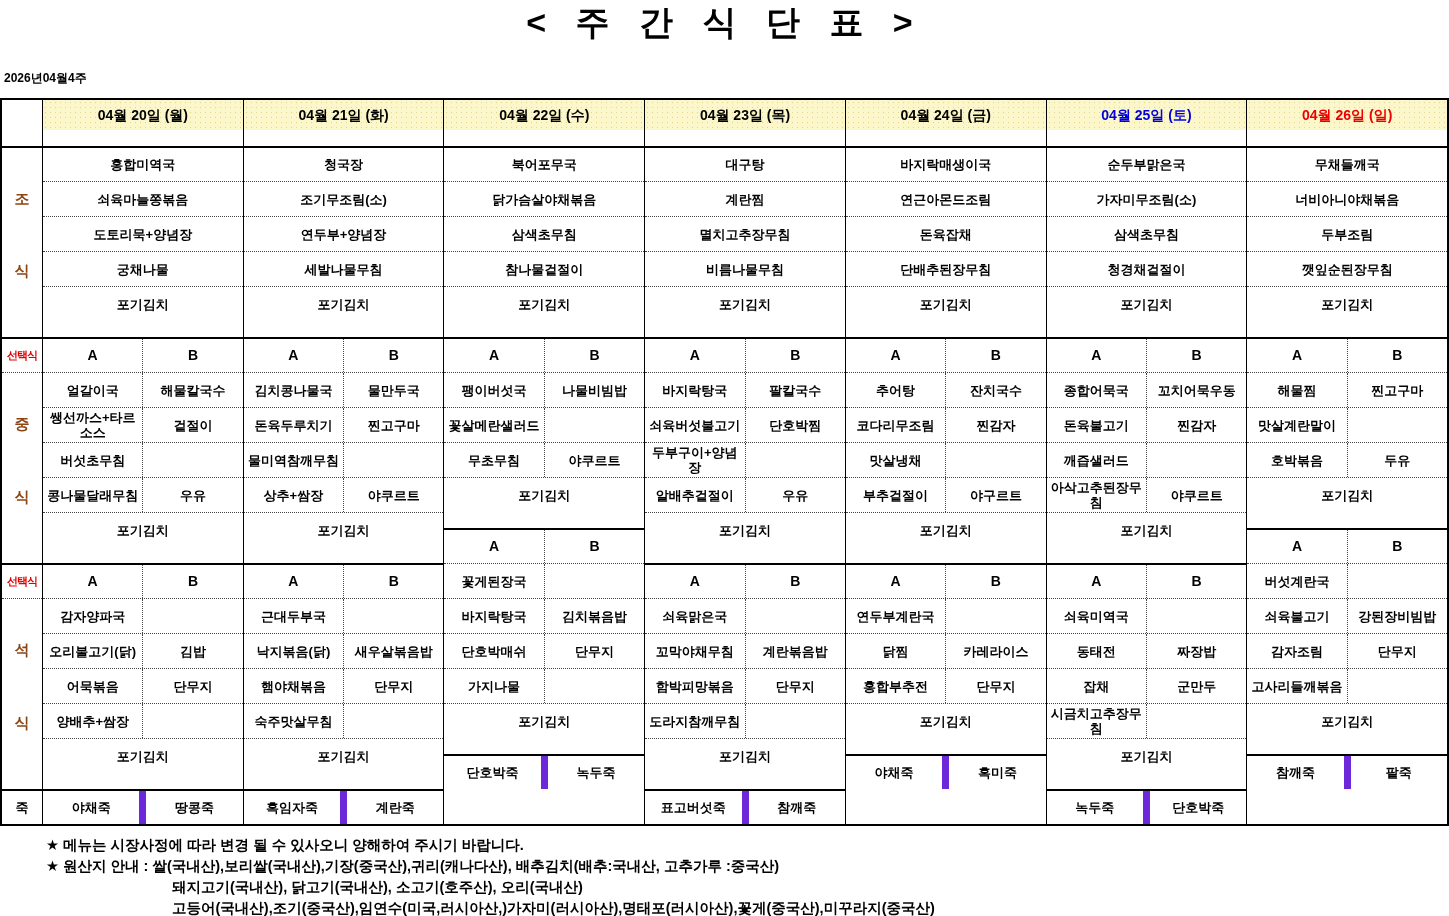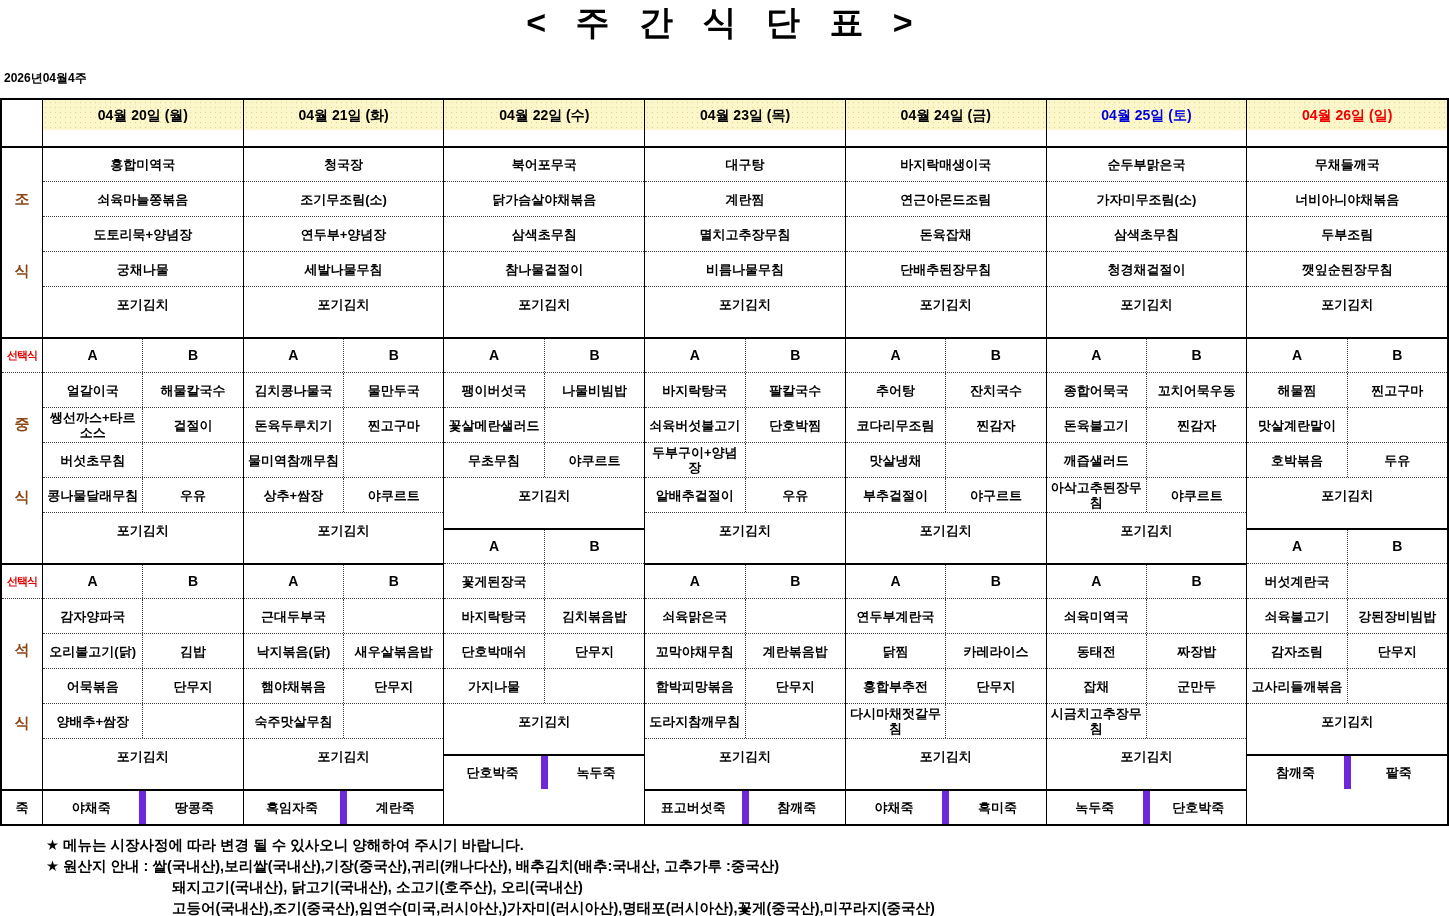--- a/index.html
+++ b/index.html
@@ -323,24 +323,20 @@
         <div class="half "></div>
       </div>
       <div class="ab h35 btd">
         <div class="half ">닭찜</div>
         <div class="half ">카레라이스</div>
       </div>
       <div class="ab h35 btd">
         <div class="half ">홍합부추전</div>
         <div class="half ">단무지</div>
       </div>
-      <div class="ab h35 btd">
-        <div class="half ">다시마채젓갈무침</div>
-        <div class="half "></div>
-      </div>
       <div class="cell h35 btd">포기김치</div>
       <div class="ab h35 bts sdiv">
         <div class="half ">야채죽</div>
         <div class="half ">흑미죽</div>
       </div>
     </div>
     <div class="day-col">
       <div class="cell h30 hdr" style="color:#0000dd">04월 25일 (토)</div>
       <div class="cell h35 bts">순두부맑은국</div>
       <div class="cell h35 btd">가자미무조림(소)</div>

